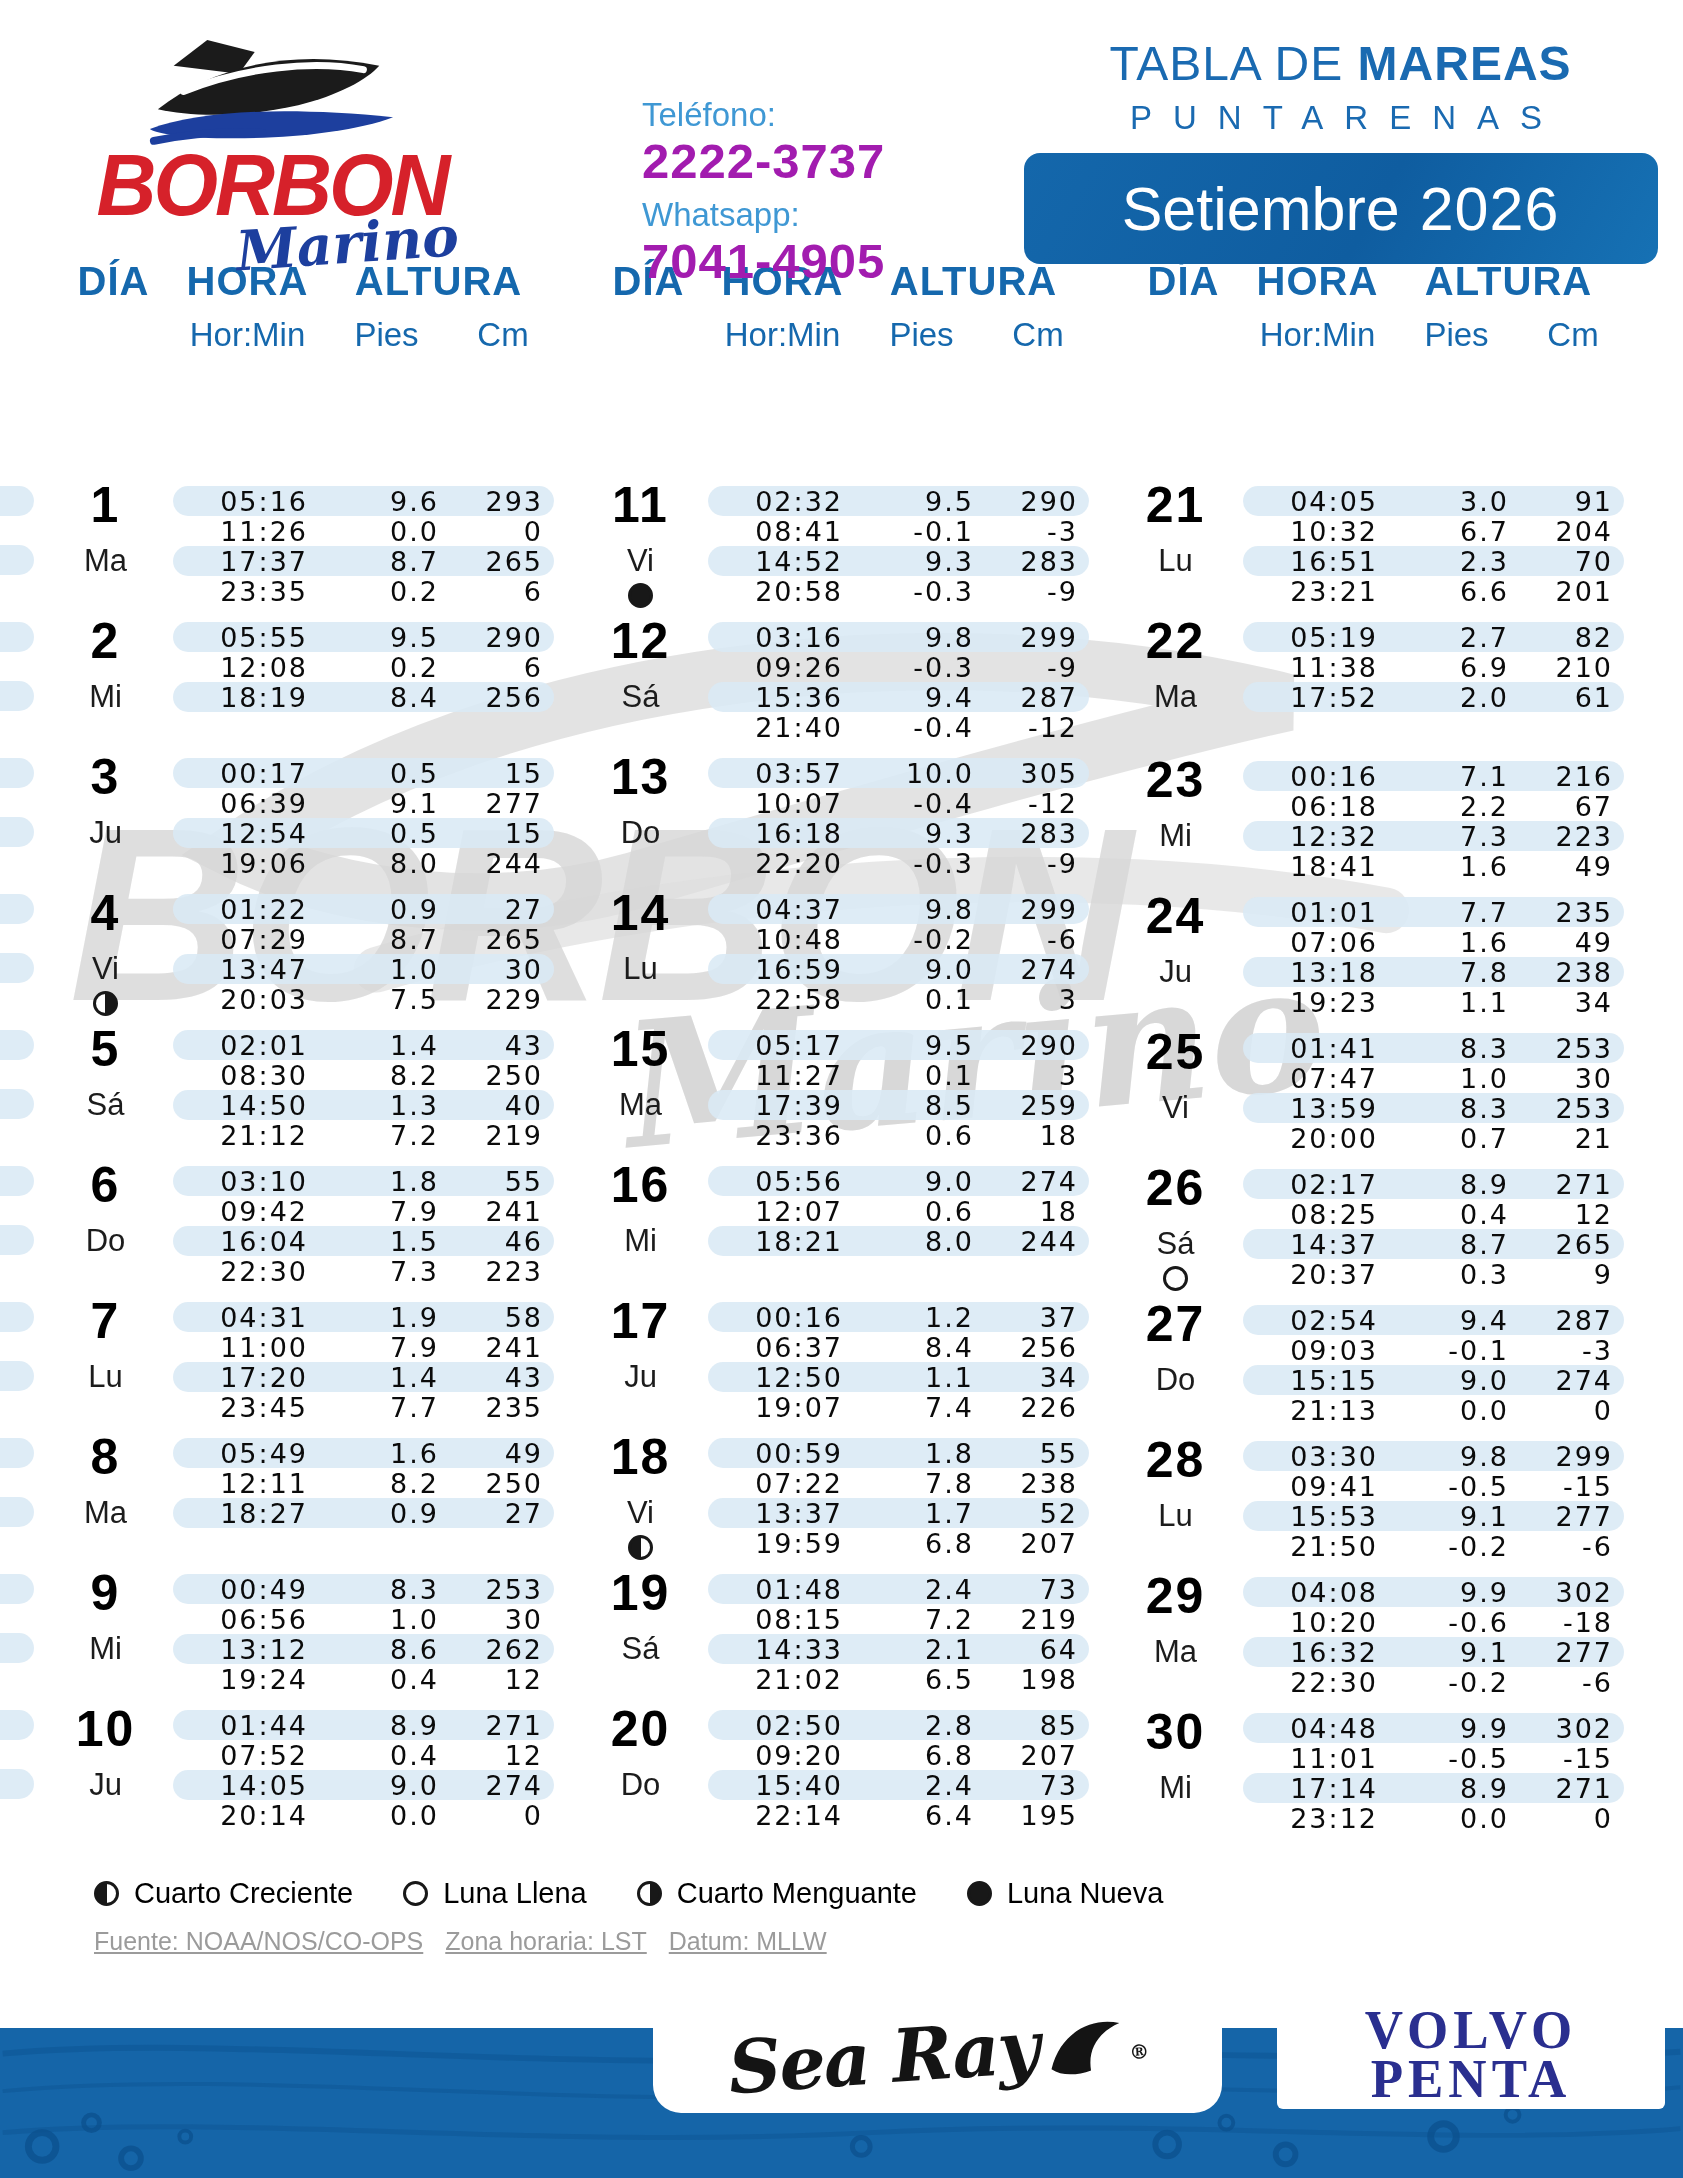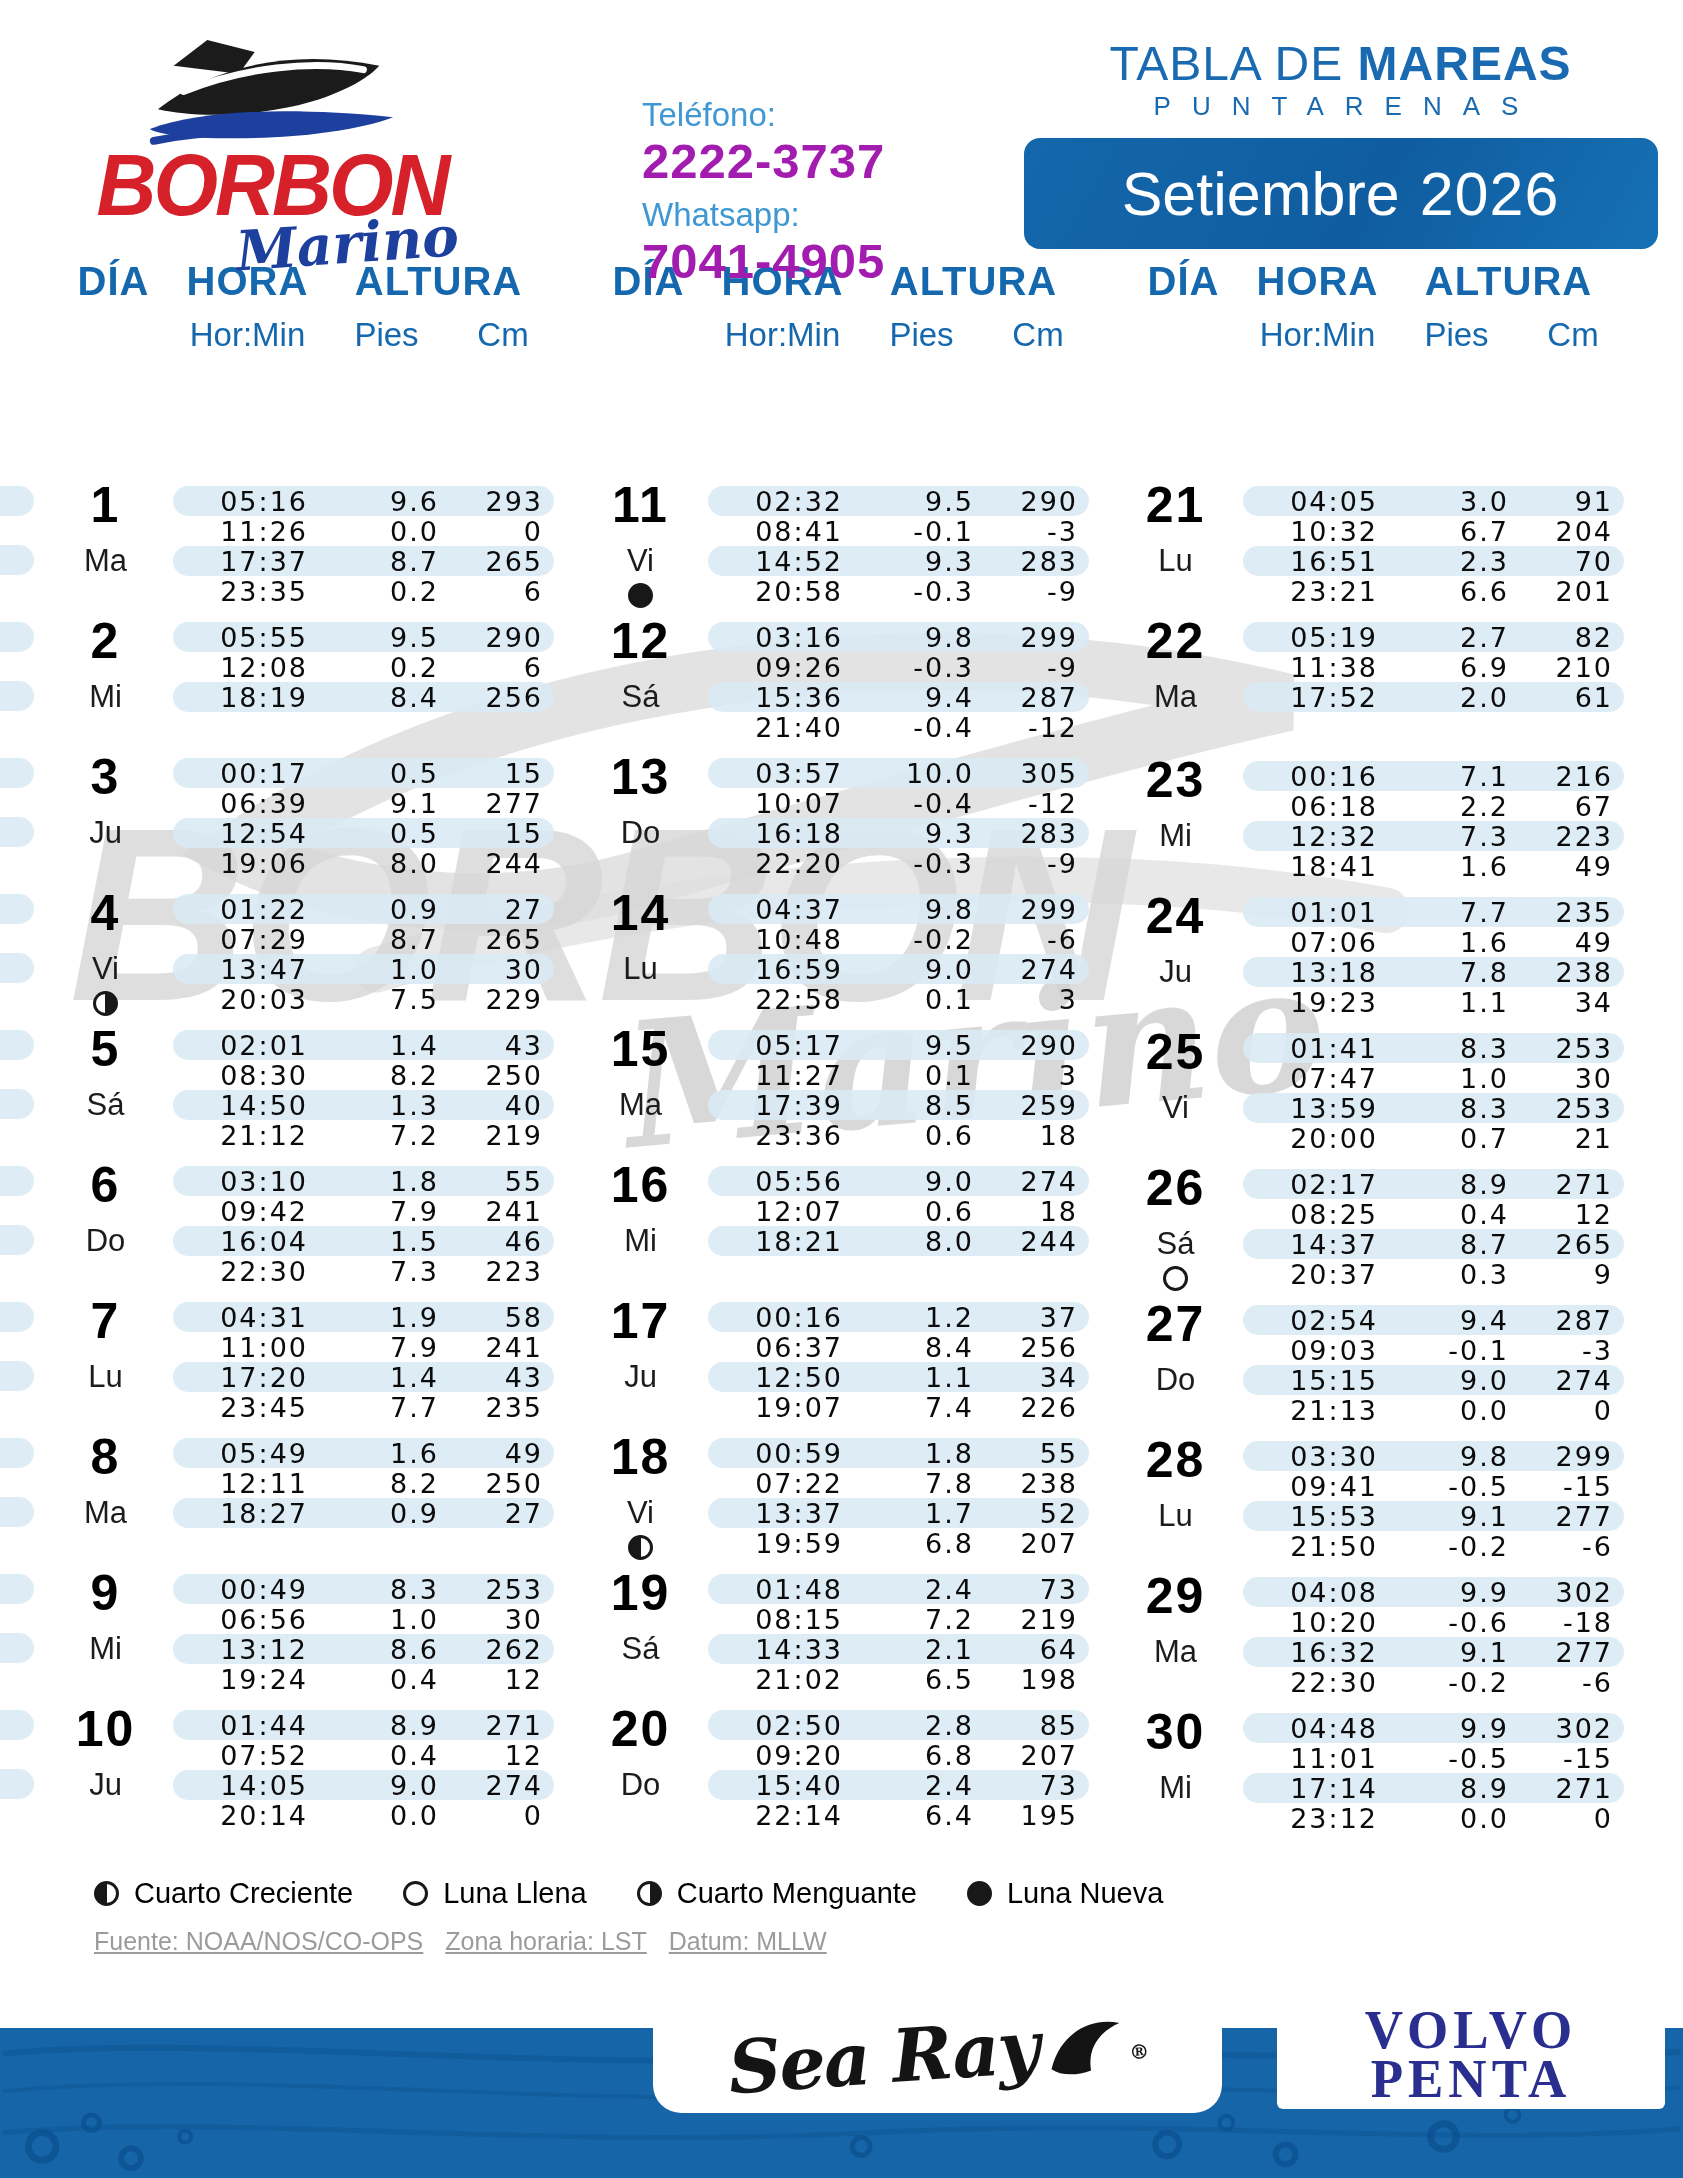--- a/index.html
+++ b/index.html
@@ -27,21 +27,21 @@
           color:var(--brand-navy);margin-top:-8px;text-align:right;padding-right:26px;transform:rotate(-4deg);}
 
   .contact{position:absolute;left:642px;top:97px;z-index:3;line-height:1.12;}
   .contact .label{font-size:33px;color:var(--light-blue-label);}
   .contact .num{font-size:49px;font-weight:bold;color:#a21caf;letter-spacing:1px;}
   .contact .pair + .pair{margin-top:8px;}
 
   .titleblock{position:absolute;left:1010px;top:36px;width:661px;text-align:center;z-index:3;}
   .title{font-size:48px;color:var(--accent-blue);letter-spacing:1px;}
   .title .bold{font-weight:bold;}
-  .puntarenas{font-size:26px;color:var(--accent-blue);letter-spacing:21px;padding-left:12px;}
+  .puntarenas{font-size:33px;color:var(--accent-blue);letter-spacing:21px;margin-top:8px;padding-left:12px;}
   .monthbox{margin:16px auto 0;width:634px;height:111px;border-radius:16px;
             background:linear-gradient(120deg,#1467ab 0%,#0f5da0 55%,#1671b4 100%);
             display:flex;align-items:center;justify-content:center;color:#fff;font-size:61px;}
   .monthbox .m{font-weight:400;margin-right:20px;}
   .monthbox .y{font-weight:400;letter-spacing:1px;}
 
   
   .grid{position:absolute;left:54px;top:259px;display:flex;gap:35px;z-index:2;}
   .tcol{width:500px;}
   .thead{display:grid;grid-template-columns:119px 149px 129px 104px;row-gap:12px;}

